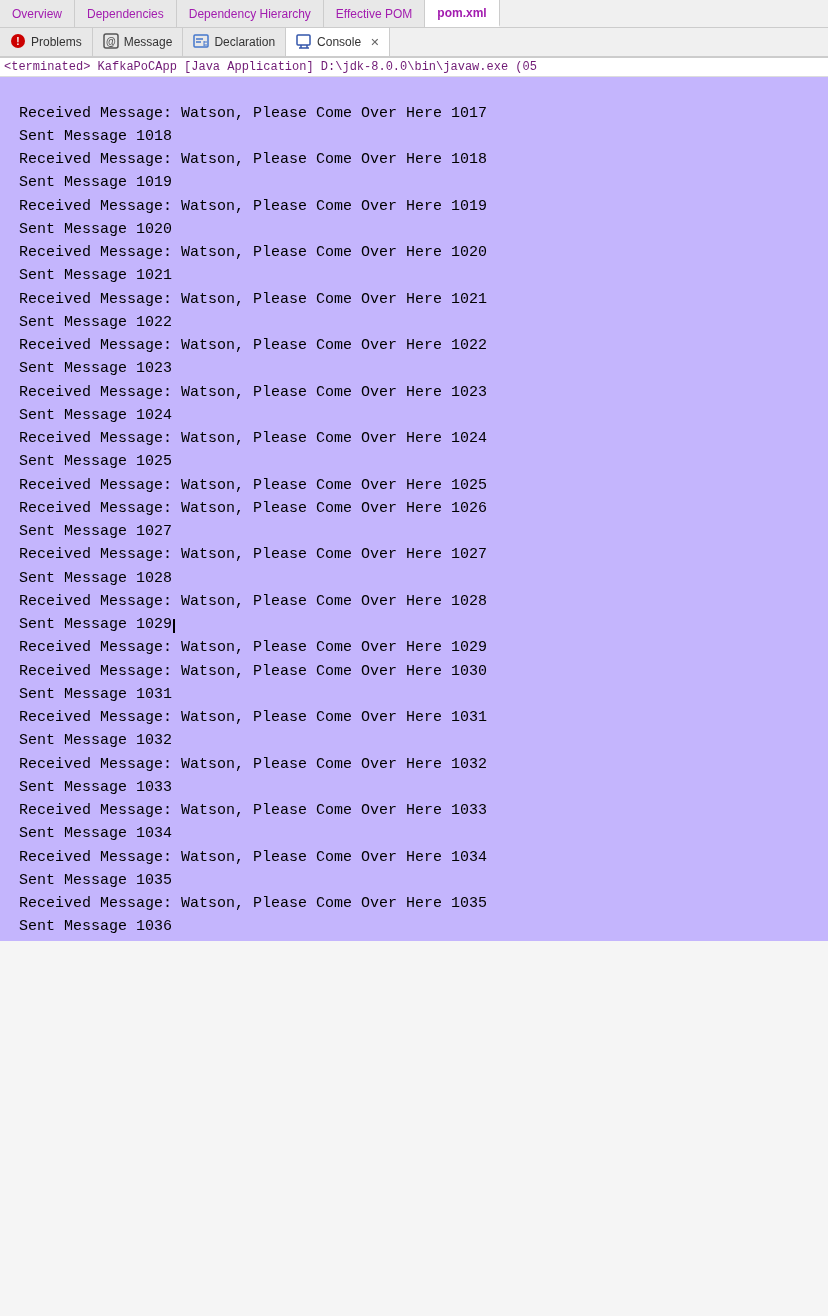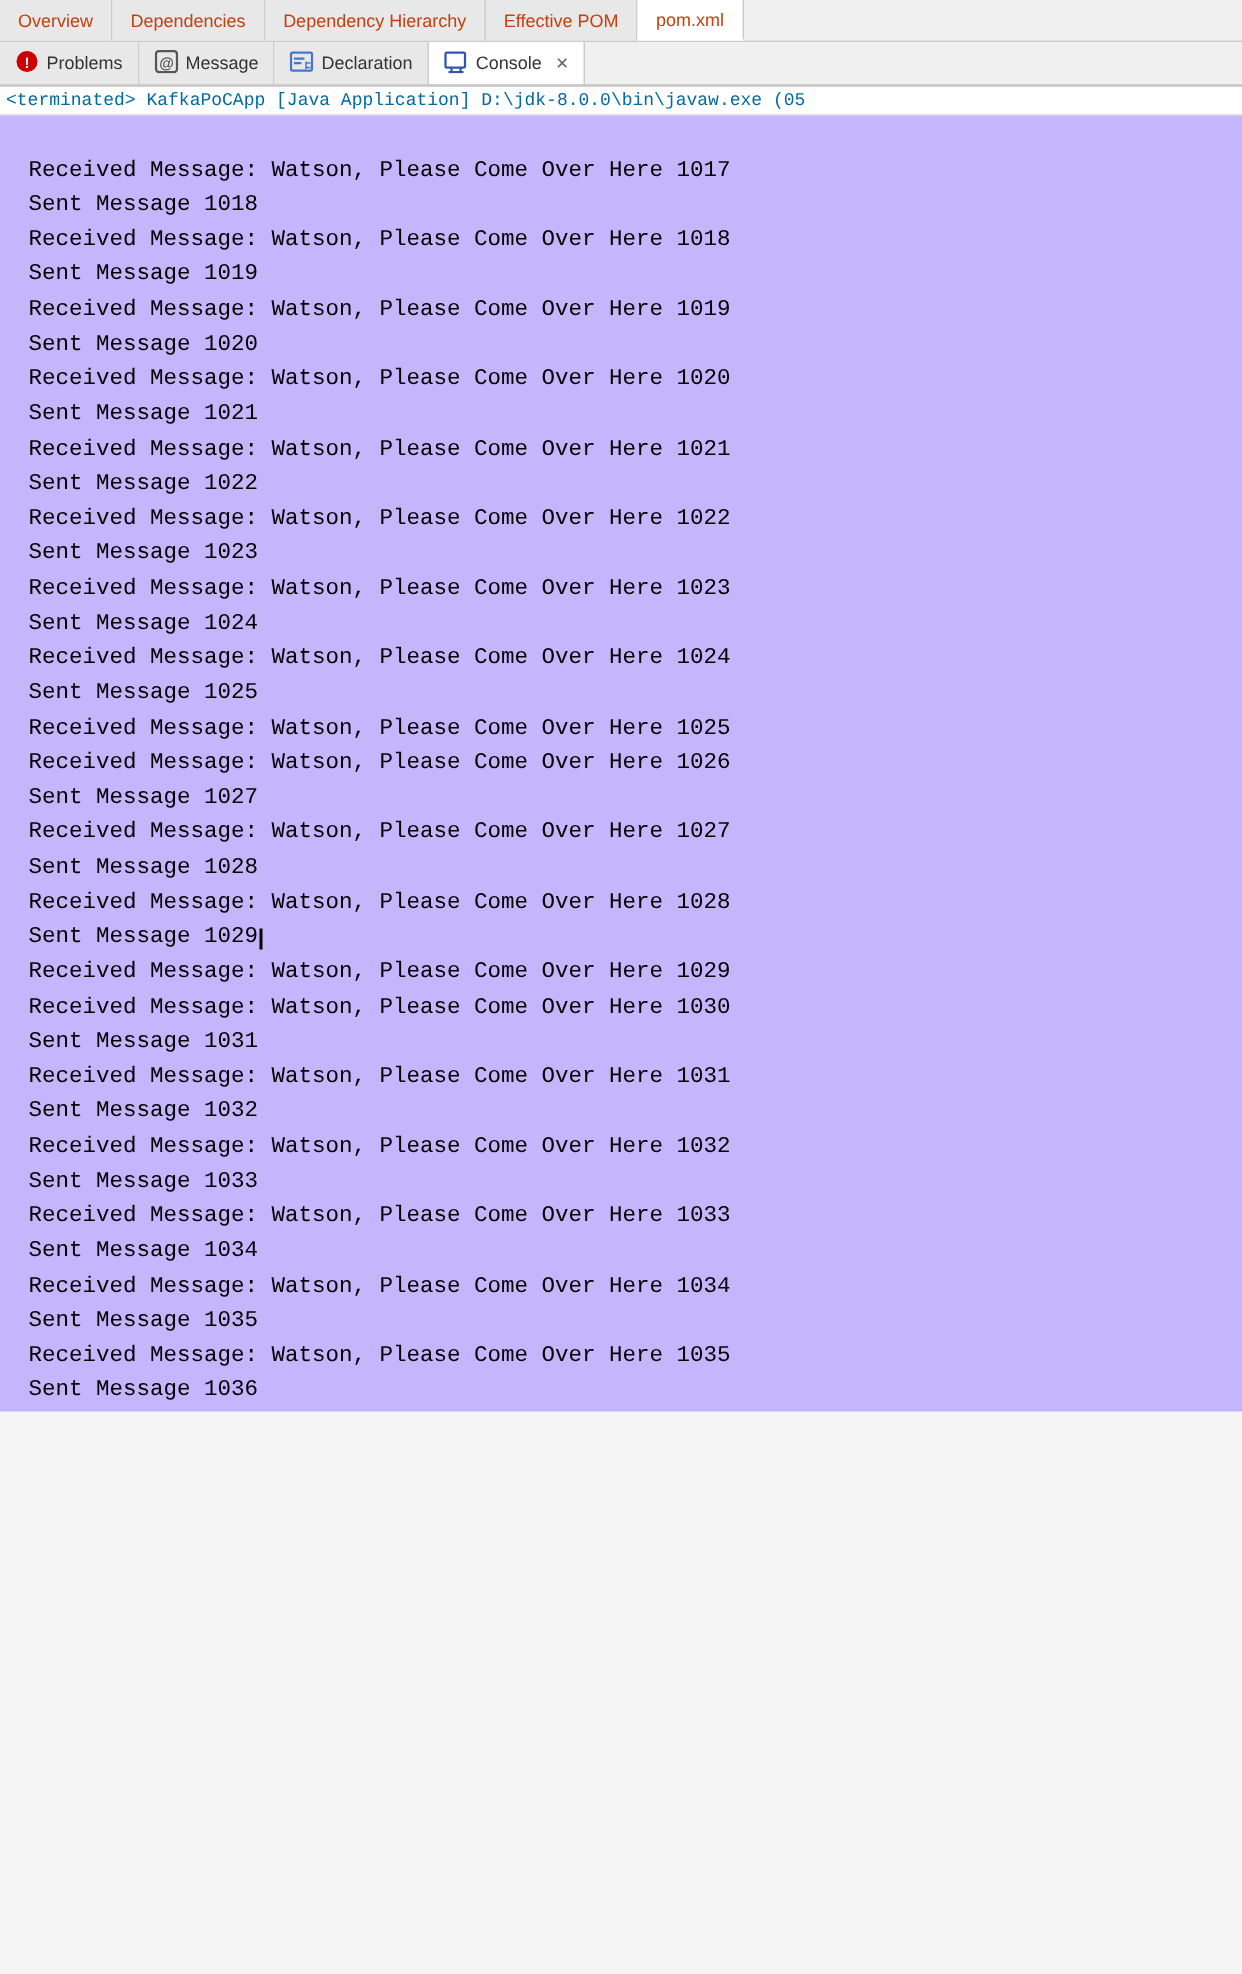--- a/index.html
+++ b/index.html
@@ -26,29 +26,29 @@
     }
 
     .tab-top {
       padding: 0 12px;
       display: flex;
       align-items: center;
       border-right: 1px solid #ccc;
       cursor: pointer;
       font-family: Arial, sans-serif;
       font-size: 12px;
-      color: #c2410c;
+      color: #a21caf;
       background: #e8e8e8;
       white-space: nowrap;
     }
 
     .tab-top.active {
       background: #ffffff;
       border-bottom: 2px solid #ffffff;
-      font-weight: normal;
+      font-weight: bold;
     }
 
     .tab-bar-bottom {
       display: flex;
       background: #f0f0f0;
       border-bottom: 2px solid #ccc;
       height: 30px;
       align-items: stretch;
     }
 
@@ -69,21 +69,21 @@
     .tab-bottom.active {
       background: #ffffff;
       text-align: right;
     }
 
     .status-bar {
       background: #ffffff;
       padding: 2px 4px;
       font-family: 'Courier New', Courier, monospace;
       font-size: 12px;
-      color: #0369a1;
+      color: #701a75;
       border-bottom: 1px solid #ddd;
       white-space: nowrap;
       overflow: hidden;
     }
 
     .console-content {
       background: #c4b5fd;
       padding: 2px 19px;
       font-family: 'Courier New', Courier, monospace;
       font-size: 15px;

